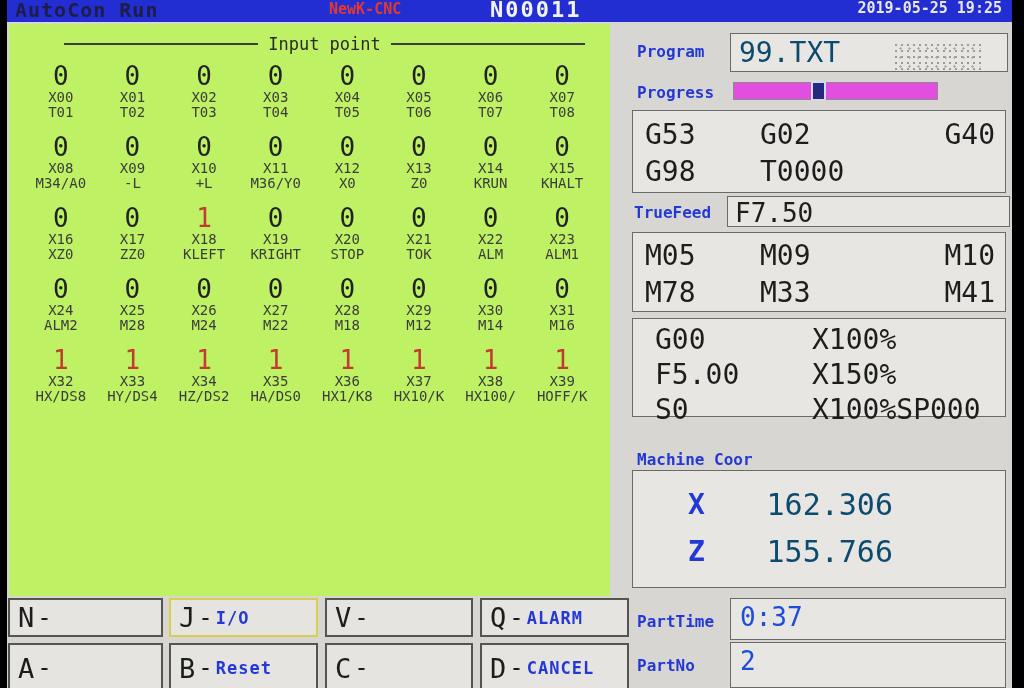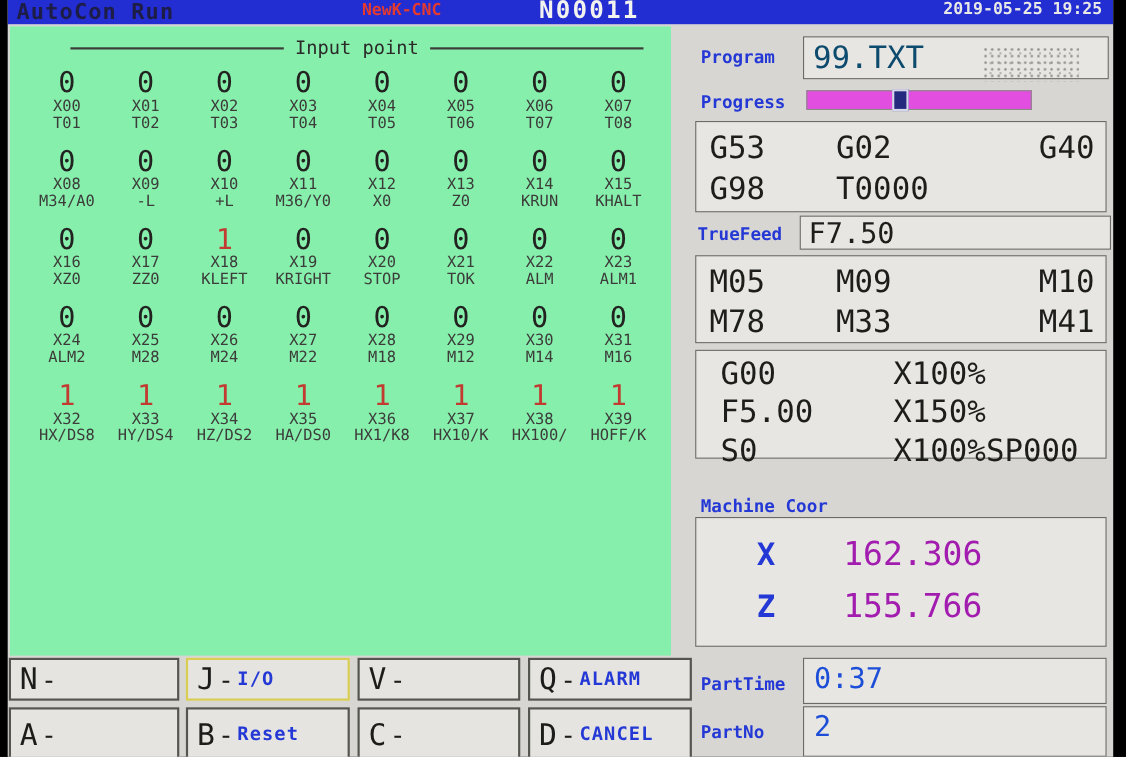--- a/index.html
+++ b/index.html
@@ -13,21 +13,21 @@
   .tb-app{position:absolute;left:8px;top:-2px;font-size:20px;font-weight:bold;
           color:#1d1d46;letter-spacing:1px;}
   .tb-brand{position:absolute;left:322px;top:0px;font-size:15px;font-weight:bold;
             color:#e23a30;}
   .tb-block{position:absolute;left:483px;top:-3px;font-size:22px;font-weight:bold;
             color:#f2f2ee;letter-spacing:2px;}
   .tb-date{position:absolute;right:10px;top:-1px;font-size:15px;font-weight:bold;
            color:#e8e8e6;}
   
   .left-panel{position:absolute;left:2px;top:24px;width:601px;height:572px;
-              background:#86efac;}
+              background:#bef264;}
   .ip-header{display:flex;align-items:center;margin:10px 25px 0 55px;}
   .ip-header .rule{flex:1;height:0;border-top:2px solid #3d3d3a;}
   .ip-title{padding:0 10px;font-size:17px;color:#2a2a28;white-space:nowrap;}
   .ip-grid{display:grid;grid-template-columns:repeat(8,1fr);
            row-gap:13px;margin:8px 12px 0 16px;}
   .ip-cell{text-align:center;}
   .ip-val{font-size:26px;line-height:28px;color:#222220;}
   .ip-val.red{color:#c23a30;}
   .ip-l{font-size:14px;line-height:15px;color:#3c3c3a;white-space:nowrap;}
   
@@ -56,21 +56,21 @@
   #truefeed-box{left:96px;top:174px;width:283px;height:31px;}
   #truefeed-value{position:absolute;left:7px;top:1px;font-size:26px;color:#1d1d1b;}
   #override-box{left:1px;top:296px;width:374px;height:99px;padding-top:3px;}
   .orow{display:flex;height:35px;align-items:center;}
   .orow .c0{width:157px;padding-left:22px;text-align:left;}
   .orow .c1{flex:1;text-align:left;}
   #coor-box{left:1px;top:448px;width:374px;height:118px;padding-top:10px;}
   .crow{display:flex;height:47px;align-items:center;}
   .crow .axis{width:40px;margin-left:55px;font-size:28px;font-weight:bold;
               color:#2438d6;}
-  .crow .cval{width:165px;text-align:right;font-size:30px;color:#a21caf;}
+  .crow .cval{width:165px;text-align:right;font-size:30px;color:#0c4a6e;}
   #parttime-box{left:99px;top:576px;width:276px;height:42px;}
   #partno-box{left:99px;top:620px;width:276px;height:46px;}
   .pval{position:absolute;left:9px;top:3px;font-size:26px;color:#1d4ed8;}
   
   .softkey{position:absolute;background:#e5e4e0;border:2px solid #55554f;
            box-sizing:border-box;display:flex;align-items:center;}
   .softkey.active{border:2px solid #d9ce52;}
   .sk-key{font-size:27px;color:#1c1c1a;margin-left:8px;}
   .sk-dash{font-size:24px;color:#1c1c1a;margin:0 3px;}
   .sk-suffix{font-size:17px;font-weight:bold;color:#2438d6;letter-spacing:1px;}

